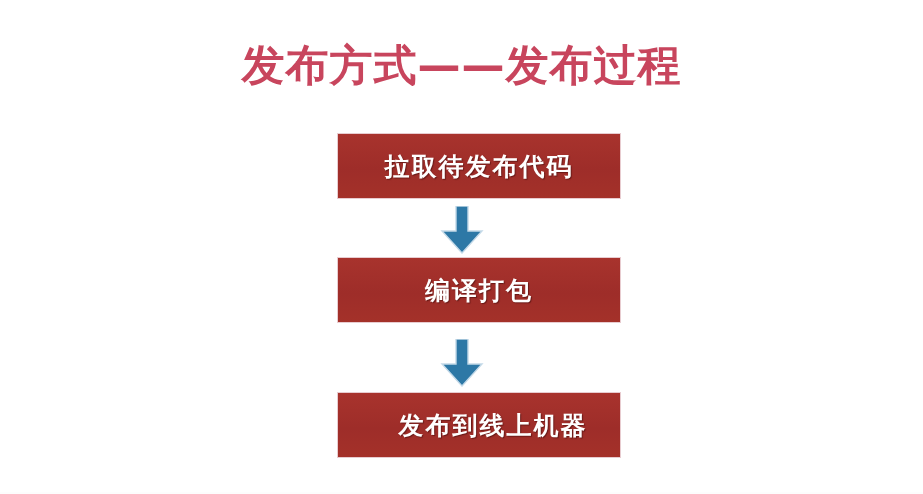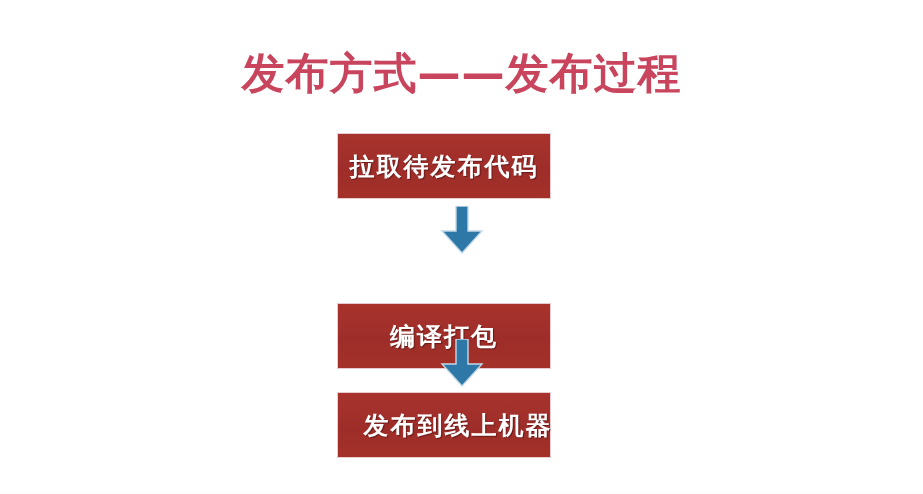--- a/index.html
+++ b/index.html
@@ -22,21 +22,21 @@
     top: 0;
     width: 923px;
     height: 494px;
     background: #ffffff;
   }
 
   
   #slide-title {
     position: absolute;
     left: 0;
-    top: 47px;
+    top: 39px;
     width: 923px;
     text-align: center;
     font-size: 43px;
     line-height: 52px;
     font-weight: bold;
     color: #c8455d;
     letter-spacing: 1px;
     white-space: nowrap;
     text-shadow: 0 1px 0 rgba(255,255,255,0.4);
   }
@@ -47,38 +47,38 @@
     left: 337px;
     top: 132px;
     width: 252px;
     height: 328px;
   }
 
   
   .flow-box {
     position: absolute;
     left: 0;
-    width: 214px;
+    width: 284px;
     height: 66px;
     box-sizing: border-box;
     background: #a32f2b;
     background-image: linear-gradient(180deg, #a8332d 0%, #9e2d29 55%, #a43129 100%);
     border: 1px solid #e8ccd0;
     display: flex;
     align-items: center;
     justify-content: center;
     color: #ffffff;
     font-size: 25px;
     font-weight: bold;
     letter-spacing: 2px;
     text-shadow: 1px 1px 1px rgba(60,10,10,0.55);
     white-space: nowrap;
   }
   .flow-box.box-1 { top: 1px; }
-  .flow-box.box-2 { top: 125px; margin-top: 46px; }
+  .flow-box.box-2 { top: 125px; }
   .flow-box.box-3 { top: 260px; padding-left: 28px; }
 
   
   .flow-arrow {
     position: absolute;
     left: 99px;
     width: 52px;
     height: 48px;
   }
   .flow-arrow.arrow-1 { top: 74px; }

